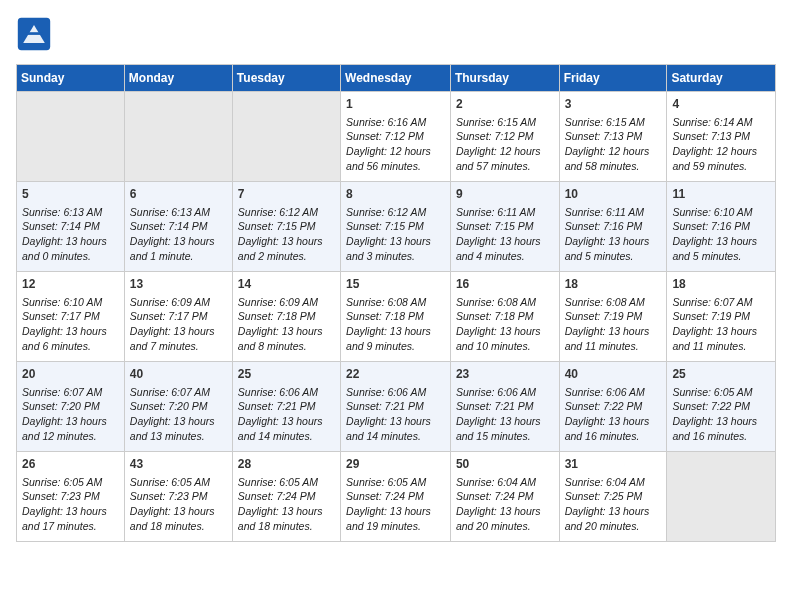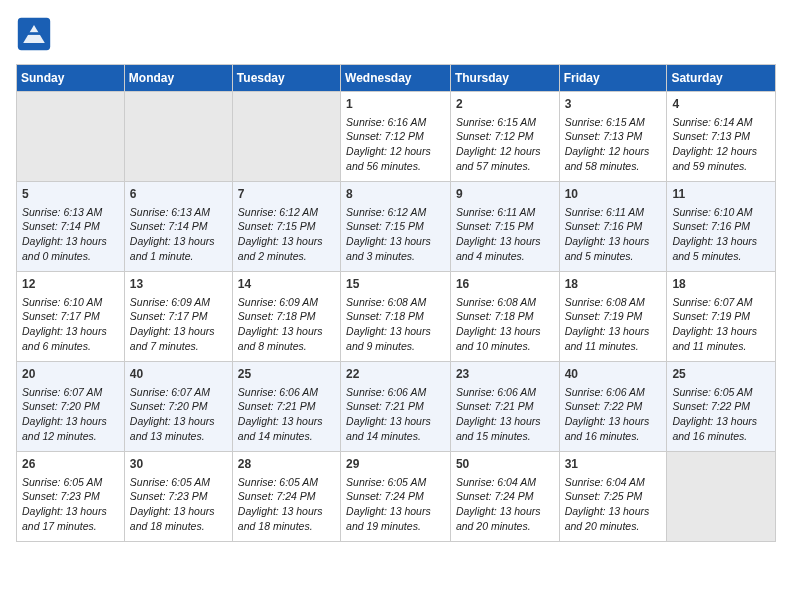--- a/index.html
+++ b/index.html
@@ -314,21 +314,21 @@
       </tr>
       <tr>
         <td>
           <span class="day-num">26</span>
           <div class="day-info" style="white-space: pre-line;">Sunrise: 6:05 AM
 Sunset: 7:23 PM
 Daylight: 13 hours
 and 17 minutes.</div>
         </td>
         <td>
-          <span class="day-num">30</span>
+          <span class="day-num">43</span>
           <div class="day-info" style="white-space: pre-line;">Sunrise: 6:05 AM
 Sunset: 7:23 PM
 Daylight: 13 hours
 and 18 minutes.</div>
         </td>
         <td>
           <span class="day-num">28</span>
           <div class="day-info" style="white-space: pre-line;">Sunrise: 6:05 AM
 Sunset: 7:24 PM
 Daylight: 13 hours

